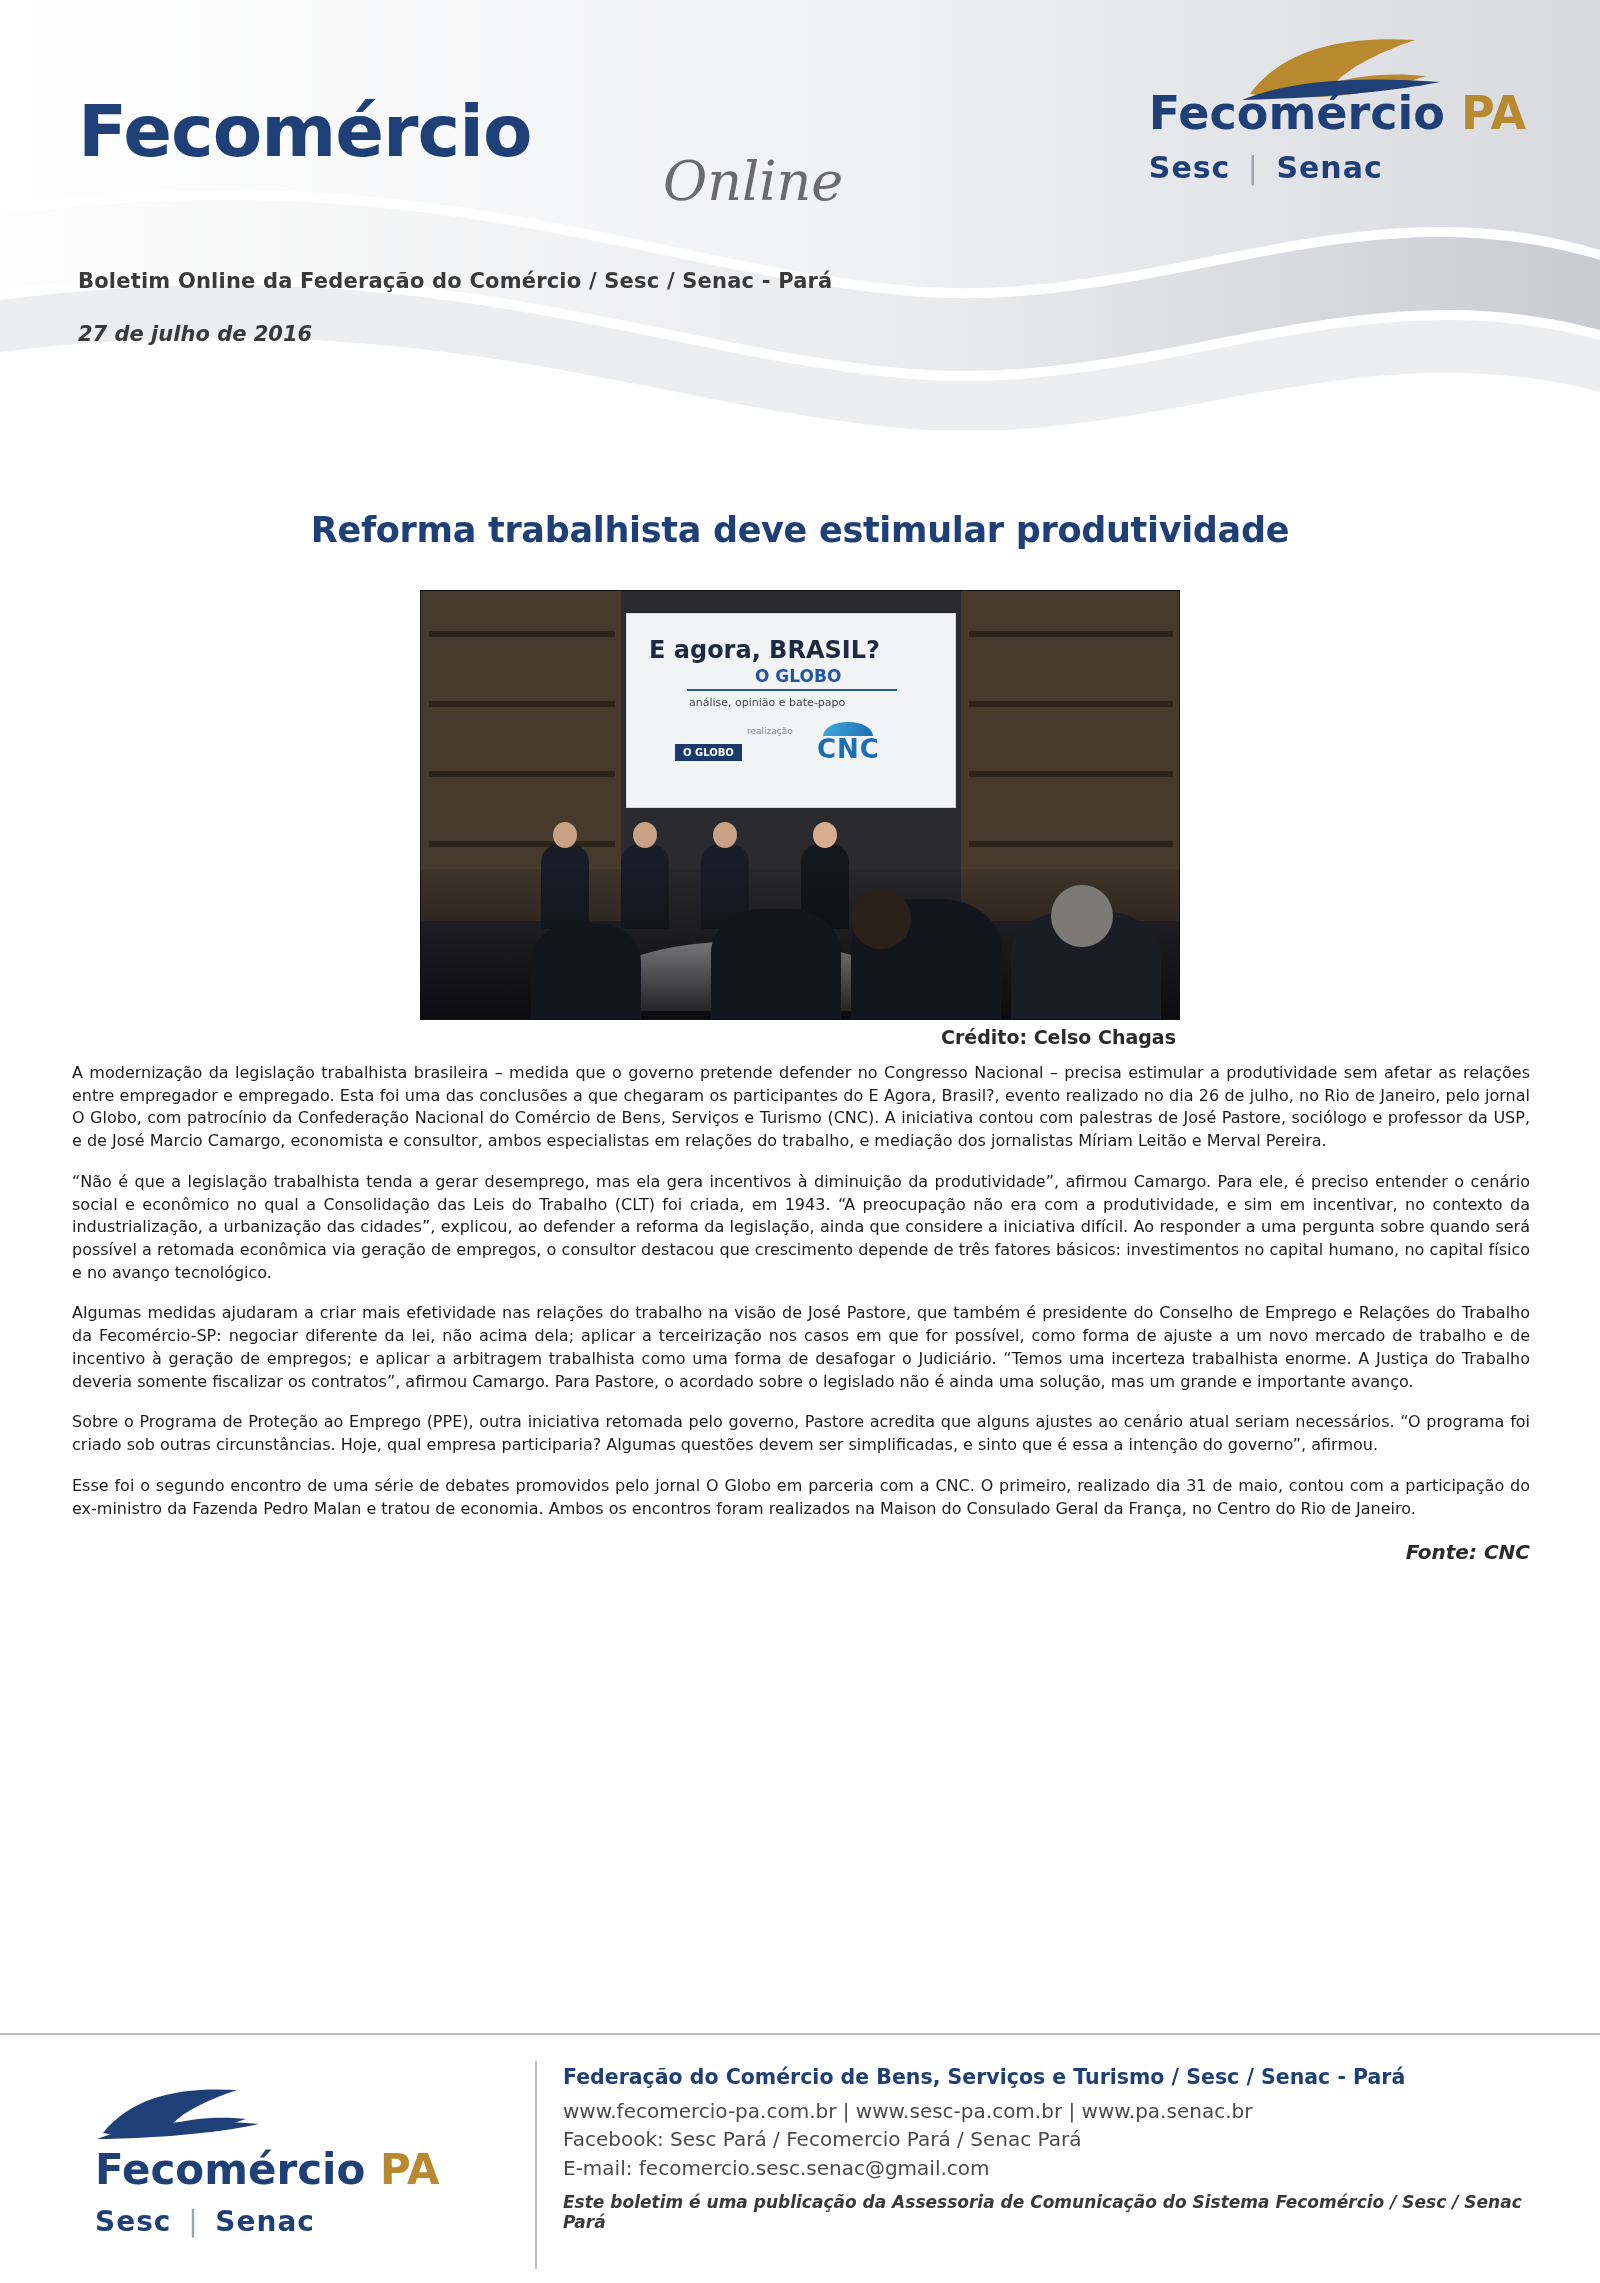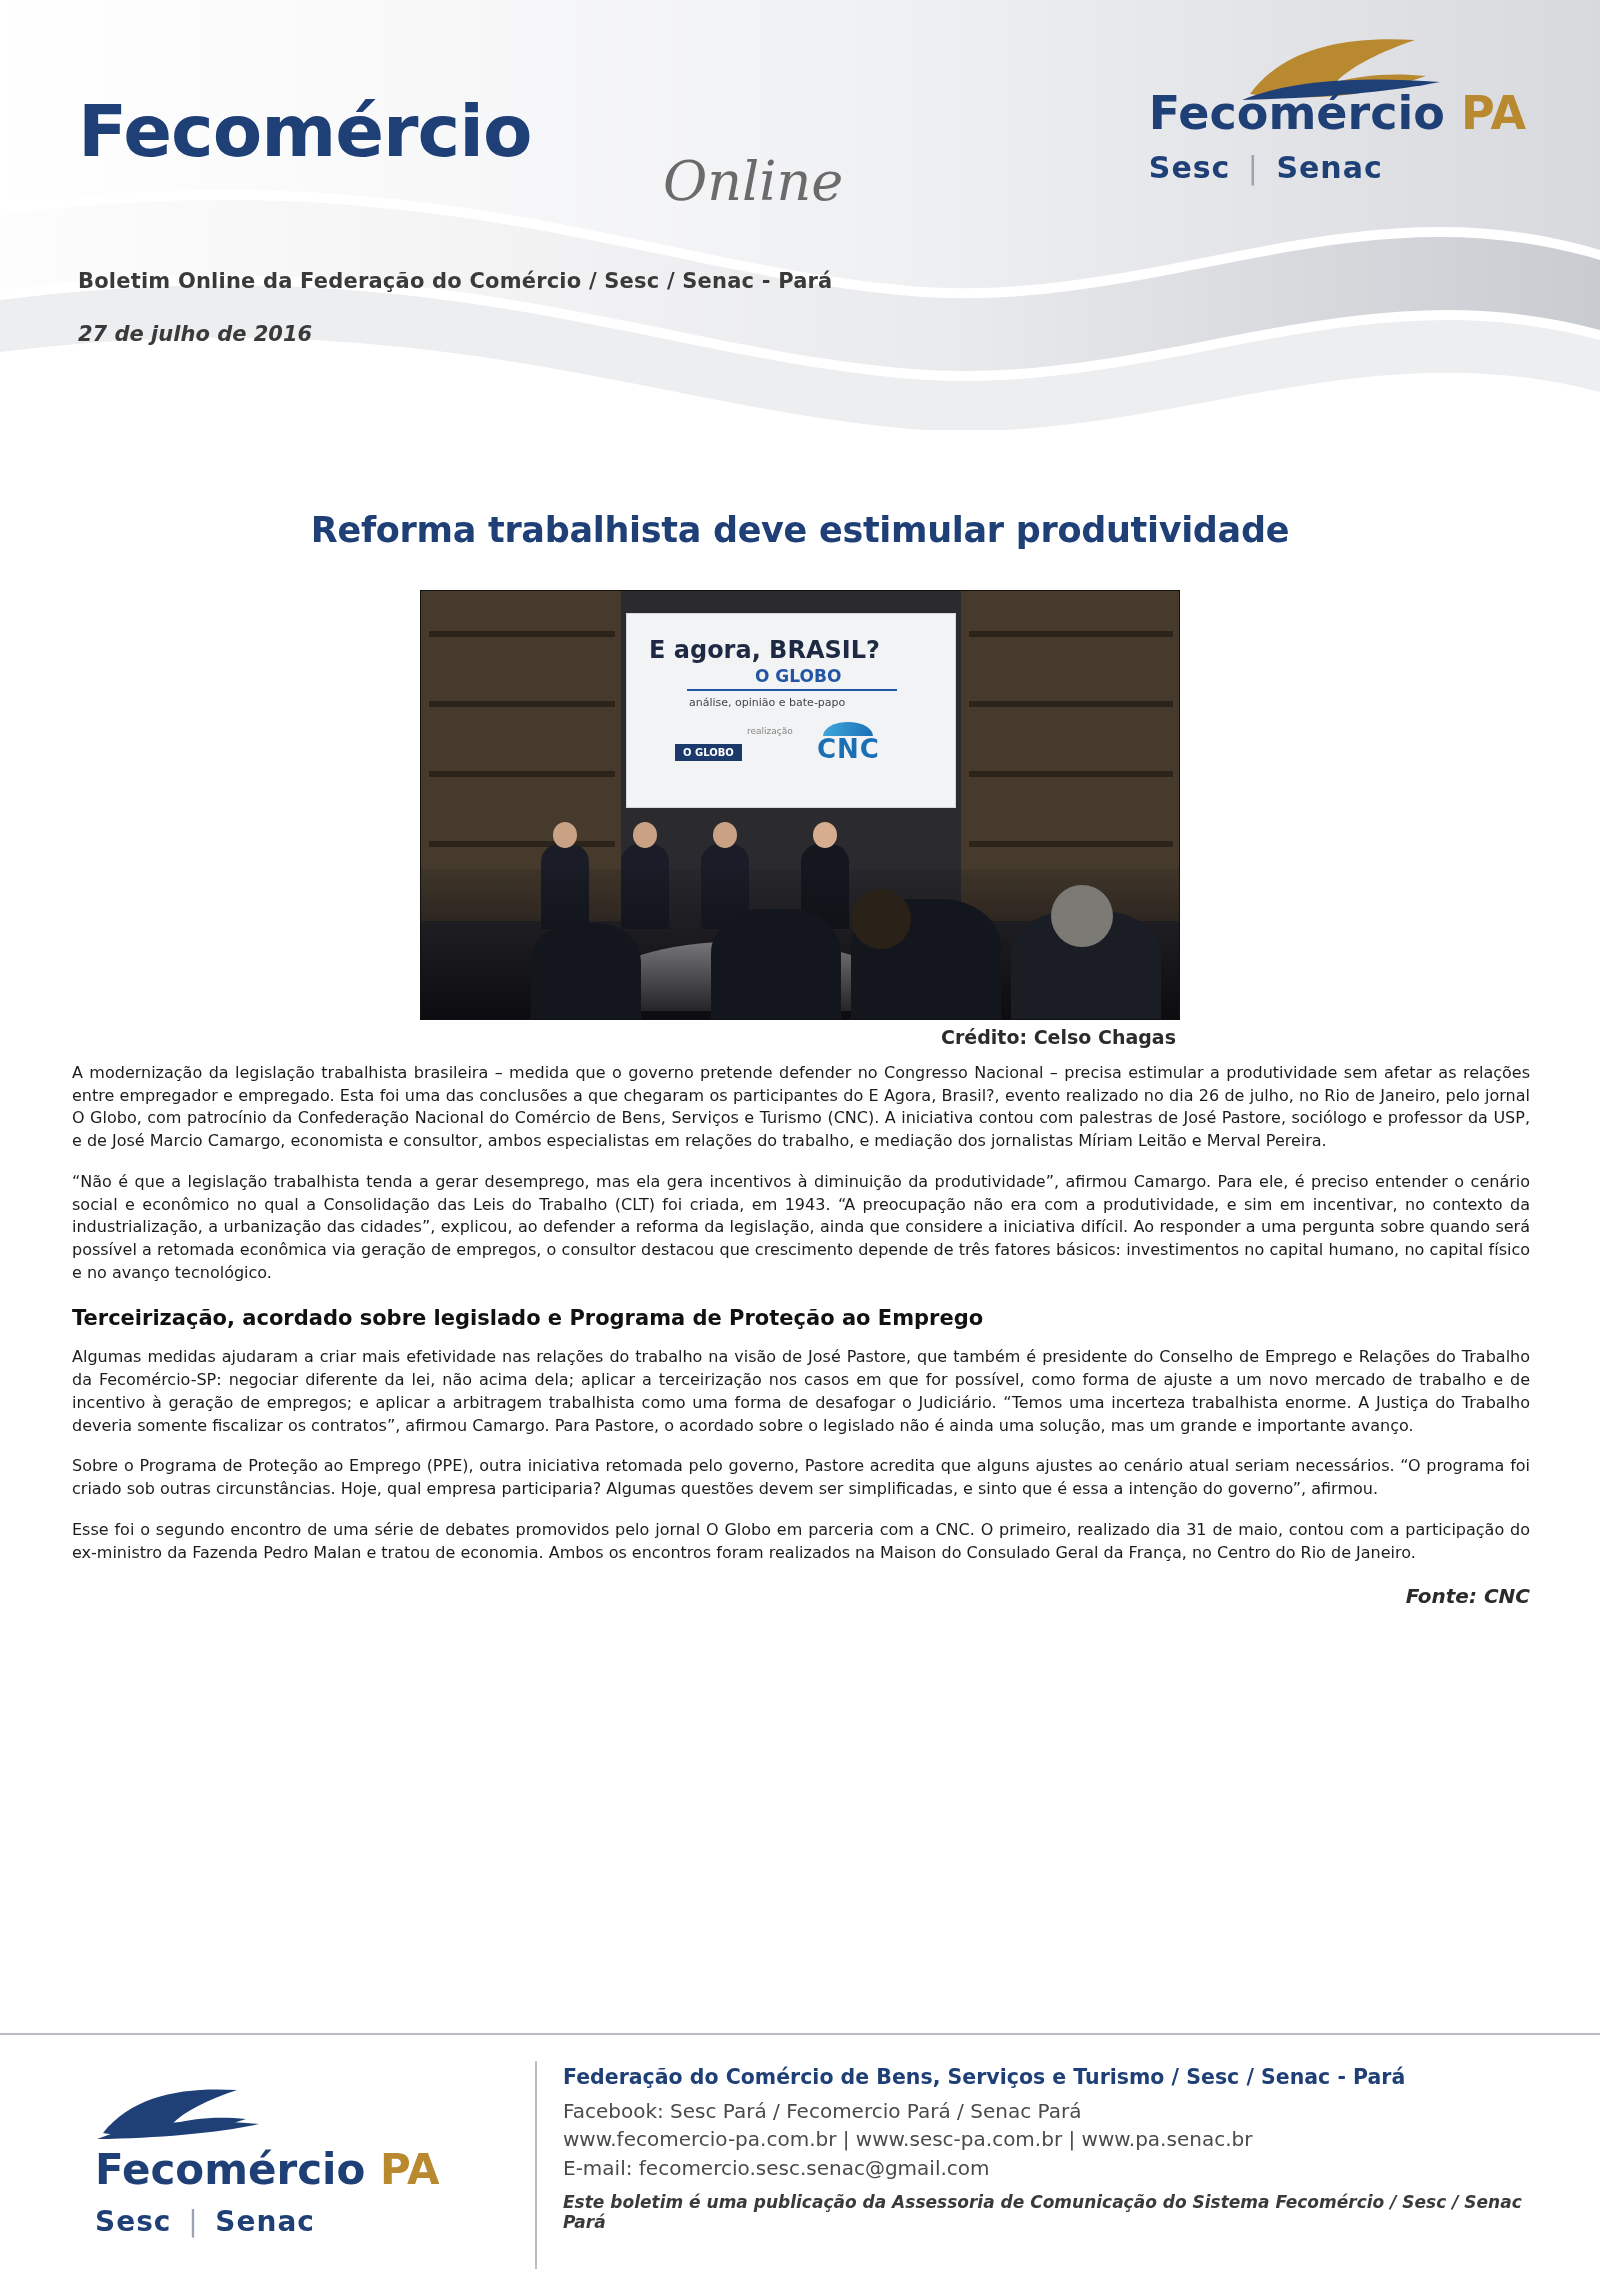--- a/index.html
+++ b/index.html
@@ -424,21 +424,20 @@
       <div class="aud" style="left:590px;width:150px;height:108px;background:#1b1d24;"></div>
       <div class="aud" style="left:630px;bottom:72px;width:62px;height:62px;border-radius:50%;background:#7b7a74;"></div>
     </div>
     <div class="credit">Crédito: Celso Chagas</div>
   </div>
 
   <div class="body-col">
     <p class="body-text">A modernização da legislação trabalhista brasileira – medida que o governo pretende defender no Congresso Nacional – precisa estimular a produtividade sem afetar as relações entre empregador e empregado. Esta foi uma das conclusões a que chegaram os participantes do E Agora, Brasil?, evento realizado no dia 26 de julho, no Rio de Janeiro, pelo jornal O Globo, com patrocínio da Confederação Nacional do Comércio de Bens, Serviços e Turismo (CNC). A iniciativa contou com palestras de José Pastore, sociólogo e professor da USP, e de José Marcio Camargo, economista e consultor, ambos especialistas em relações do trabalho, e mediação dos jornalistas Míriam Leitão e Merval Pereira.</p>
     <p class="body-text">“Não é que a legislação trabalhista tenda a gerar desemprego, mas ela gera incentivos à diminuição da produtividade”, afirmou Camargo. Para ele, é preciso entender o cenário social e econômico no qual a Consolidação das Leis do Trabalho (CLT) foi criada, em 1943. “A preocupação não era com a produtividade, e sim em incentivar, no contexto da industrialização, a urbanização das cidades”, explicou, ao defender a reforma da legislação, ainda que considere a iniciativa difícil. Ao responder a uma pergunta sobre quando será possível a retomada econômica via geração de empregos, o consultor destacou que crescimento depende de três fatores básicos: investimentos no capital humano, no capital físico e no avanço tecnológico.</p>
 
-    <h2 class="subhead">Terceirização, acordado sobre legislado e Programa de Proteção ao Emprego</h2>
 
     <p class="body-text">Algumas medidas ajudaram a criar mais efetividade nas relações do trabalho na visão de José Pastore, que também é presidente do Conselho de Emprego e Relações do Trabalho da Fecomércio-SP: negociar diferente da lei, não acima dela; aplicar a terceirização nos casos em que for possível, como forma de ajuste a um novo mercado de trabalho e de incentivo à geração de empregos; e aplicar a arbitragem trabalhista como uma forma de desafogar o Judiciário. “Temos uma incerteza trabalhista enorme. A Justiça do Trabalho deveria somente fiscalizar os contratos”, afirmou Camargo. Para Pastore, o acordado sobre o legislado não é ainda uma solução, mas um grande e importante avanço.</p>
     <p class="body-text">Sobre o Programa de Proteção ao Emprego (PPE), outra iniciativa retomada pelo governo, Pastore acredita que alguns ajustes ao cenário atual seriam necessários. “O programa foi criado sob outras circunstâncias. Hoje, qual empresa participaria? Algumas questões devem ser simplificadas, e sinto que é essa a intenção do governo”, afirmou.</p>
     <p class="body-text">Esse foi o segundo encontro de uma série de debates promovidos pelo jornal O Globo em parceria com a CNC. O primeiro, realizado dia 31 de maio, contou com a participação do ex-ministro da Fazenda Pedro Malan e tratou de economia. Ambos os encontros foram realizados na Maison do Consulado Geral da França, no Centro do Rio de Janeiro.</p>
 
     <div class="source">Fonte: CNC</div>
   </div>
 </div>
 
 <div class="footer">
@@ -455,18 +454,18 @@
       <span>Sesc</span>
       <span class="fl-sep">|</span>
       <span>Senac</span>
     </div>
   </div>
 
   <div class="footer-divider"></div>
 
   <div class="footer-info">
     <div class="fi-title">Federação do Comércio de Bens, Serviços e Turismo / Sesc / Senac - Pará</div>
+    <div class="fi-line">www.fecomercio-pa.com.br | www.sesc-pa.com.br | www.pa.senac.br</div>
     <div class="fi-line">Facebook: Sesc Pará / Fecomercio Pará / Senac Pará</div>
-    <div class="fi-line">www.fecomercio-pa.com.br | www.sesc-pa.com.br | www.pa.senac.br</div>
     <div class="fi-line">E-mail: fecomercio.sesc.senac@gmail.com</div>
     <div class="fi-note">Este boletim é uma publicação da Assessoria de Comunicação do Sistema Fecomércio / Sesc / Senac Pará</div>
   </div>
 </div>
 
 </body></html>

